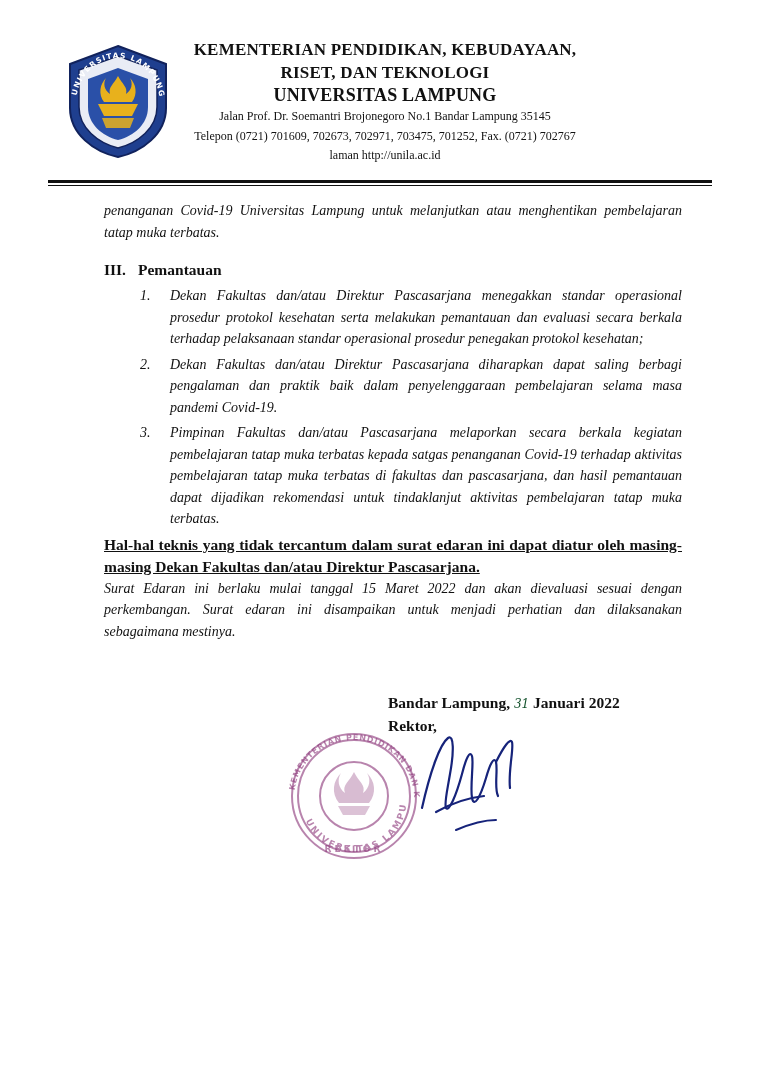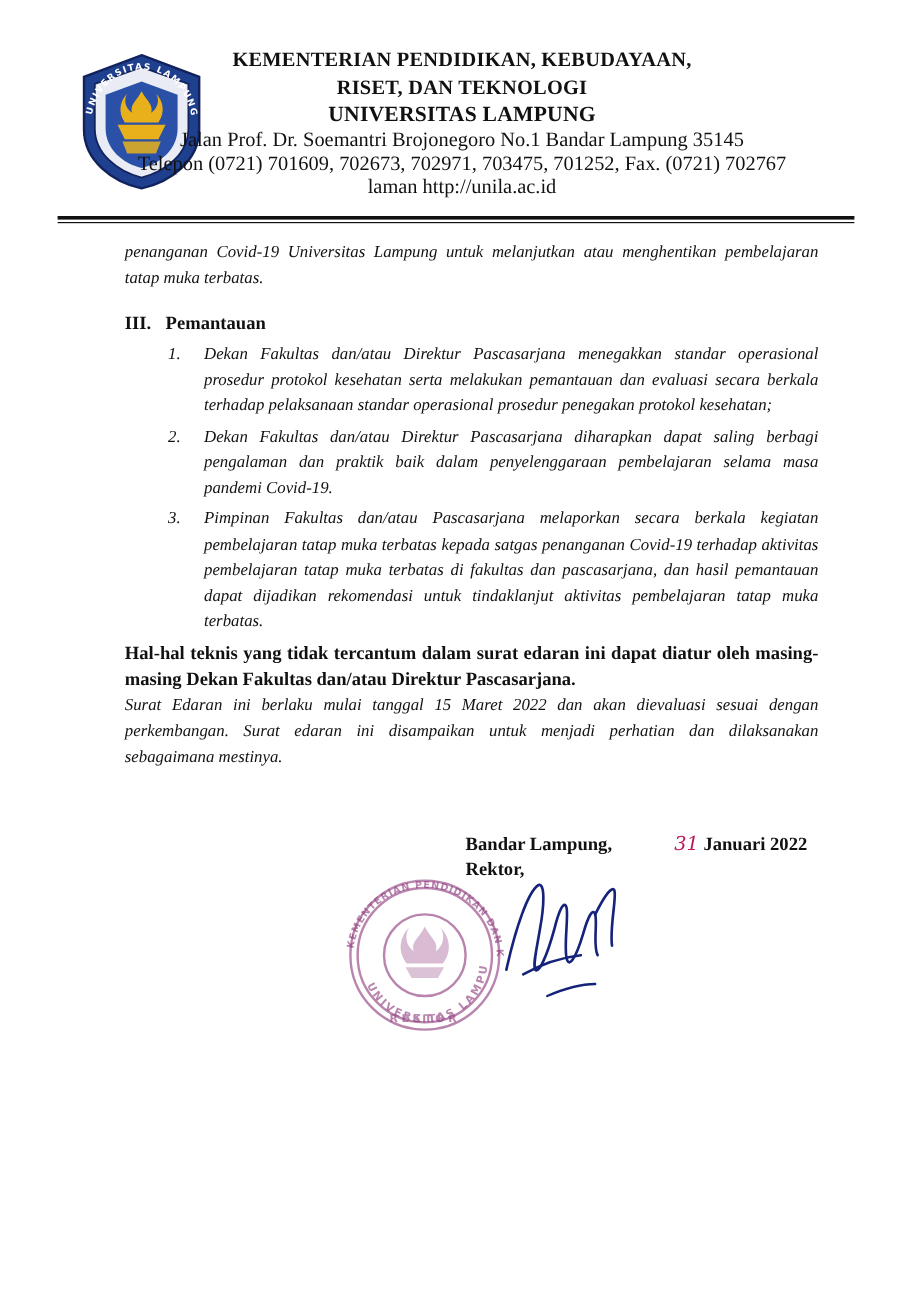--- a/index.html
+++ b/index.html
@@ -33,21 +33,21 @@
     text-align: center;
   }
   .lh-line1, .lh-line2, .lh-line3 {
     font-weight: bold;
     font-size: 17px;
     letter-spacing: 0.2px;
     line-height: 23px;
   }
   .lh-line3 { font-size: 18px; }
   .lh-sub {
-    font-size: 17px;
+    font-size: 12px;
     line-height: 19.5px;
   }
 
   .logo {
     position: absolute;
     left: 62px;
     top: 42px;
     width: 112px;
     height: 118px;
   }
@@ -118,20 +118,21 @@
     flex: 1 1 auto;
     text-align: justify;
   }
 
   .bold-para {
     font-weight: bold;
     font-size: 15.5px;
     line-height: 22px;
     margin-left: 0;
     text-align: justify;
+    text-decoration: underline;
   }
   .closing-para {
     margin-top: 22px;
     text-align: justify;
   }
 
   
   .sig-block {
     position: absolute;
     left: 388px;
@@ -140,23 +141,22 @@
   }
   .sig-place {
     font-weight: bold;
     font-size: 15.5px;
     line-height: 21px;
   }
   .sig-place .handwrite {
     font-family: "DejaVu Serif", serif;
     font-style: italic;
     font-weight: normal;
-    color: #be185d;
-    font-size: 16px;
-    margin-left: 48px;
+    color: #14532d;
+    font-size: 12px;
   }
   .sig-role {
     font-weight: bold;
     font-size: 15.5px;
     line-height: 21px;
   }
   .sig-name {
     position: absolute;
     left: 0;
     top: 108px;

